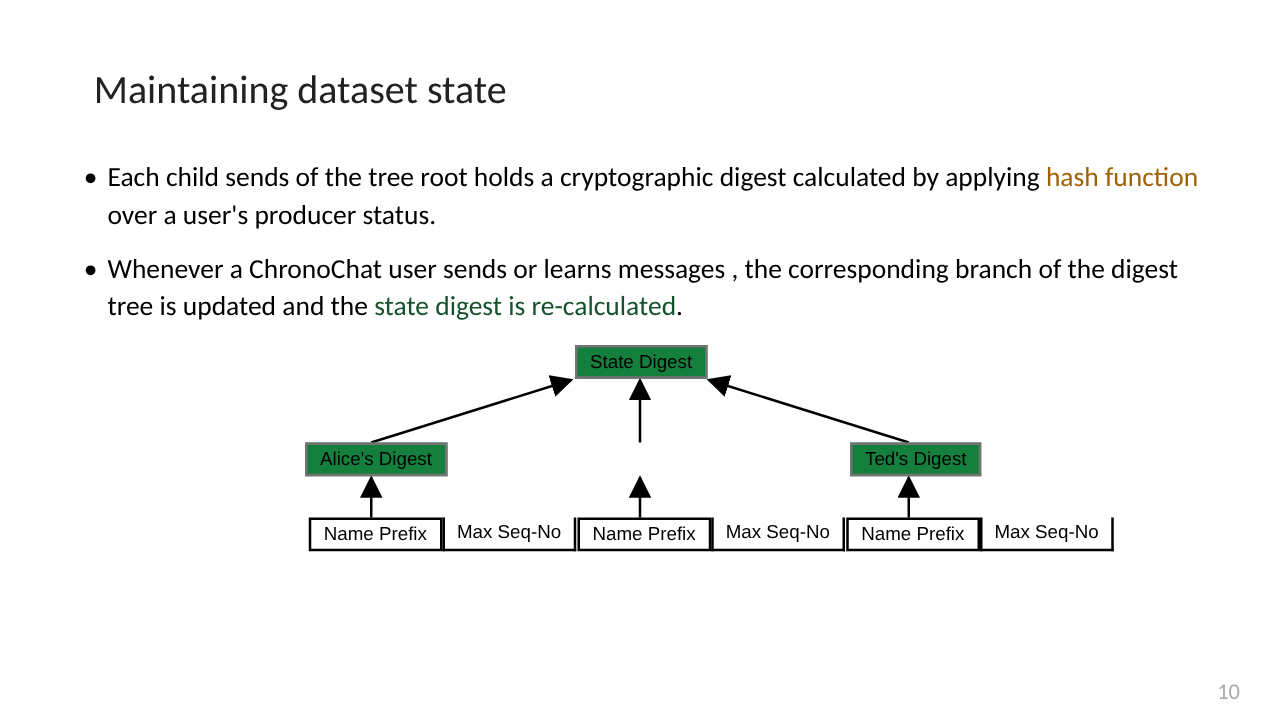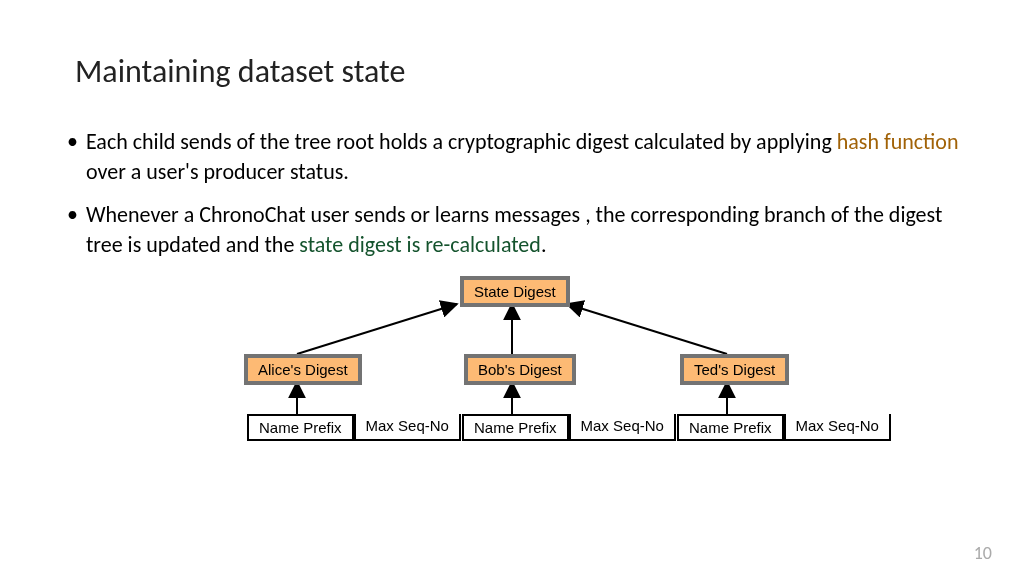--- a/index.html
+++ b/index.html
@@ -42,22 +42,22 @@
       margin-top: 12px;
     }
     .diagram {
       position: relative;
       width: 640px;
       height: 210px;
       font-family: Arial, Helvetica, sans-serif;
     }
     .node {
       position: absolute;
-      border: 4px solid #737373;
-      background: #fdba74;
+      border: 2px solid #737373;
+      background: #15803d;
       font-size: 15px;
       text-align: right;
       padding: 3px 10px;
       white-space: nowrap;
     }
     .stack {
       position: absolute;
       display: flex;
       flex-direction: row;
     }
@@ -117,21 +117,20 @@
       <line x1="535" y1="80" x2="375" y2="30" stroke="#000" stroke-width="2" marker-end="url(#ah)"></line>
 
       <line x1="105" y1="140" x2="105" y2="108" stroke="#000" stroke-width="2" marker-end="url(#ah)"></line>
       <line x1="320" y1="140" x2="320" y2="108" stroke="#000" stroke-width="2" marker-end="url(#ah)"></line>
       <line x1="535" y1="140" x2="535" y2="108" stroke="#000" stroke-width="2" marker-end="url(#ah)"></line>
     </svg>
 
     <div class="node" style="left:268px; top:2px;">State Digest</div>
 
     <div class="node" style="left:52px; top:80px;">Alice's Digest</div>
-    <div class="node" style="left:272px; top:80px;">Bob's Digest</div>
     <div class="node" style="left:488px; top:80px;">Ted's Digest</div>
 
     <div class="stack" style="left:55px; top:140px;">
       <div class="cell">Name Prefix</div>
       <div class="cell">Max Seq-No</div>
     </div>
     <div class="stack" style="left:270px; top:140px;">
       <div class="cell">Name Prefix</div>
       <div class="cell">Max Seq-No</div>
     </div>

